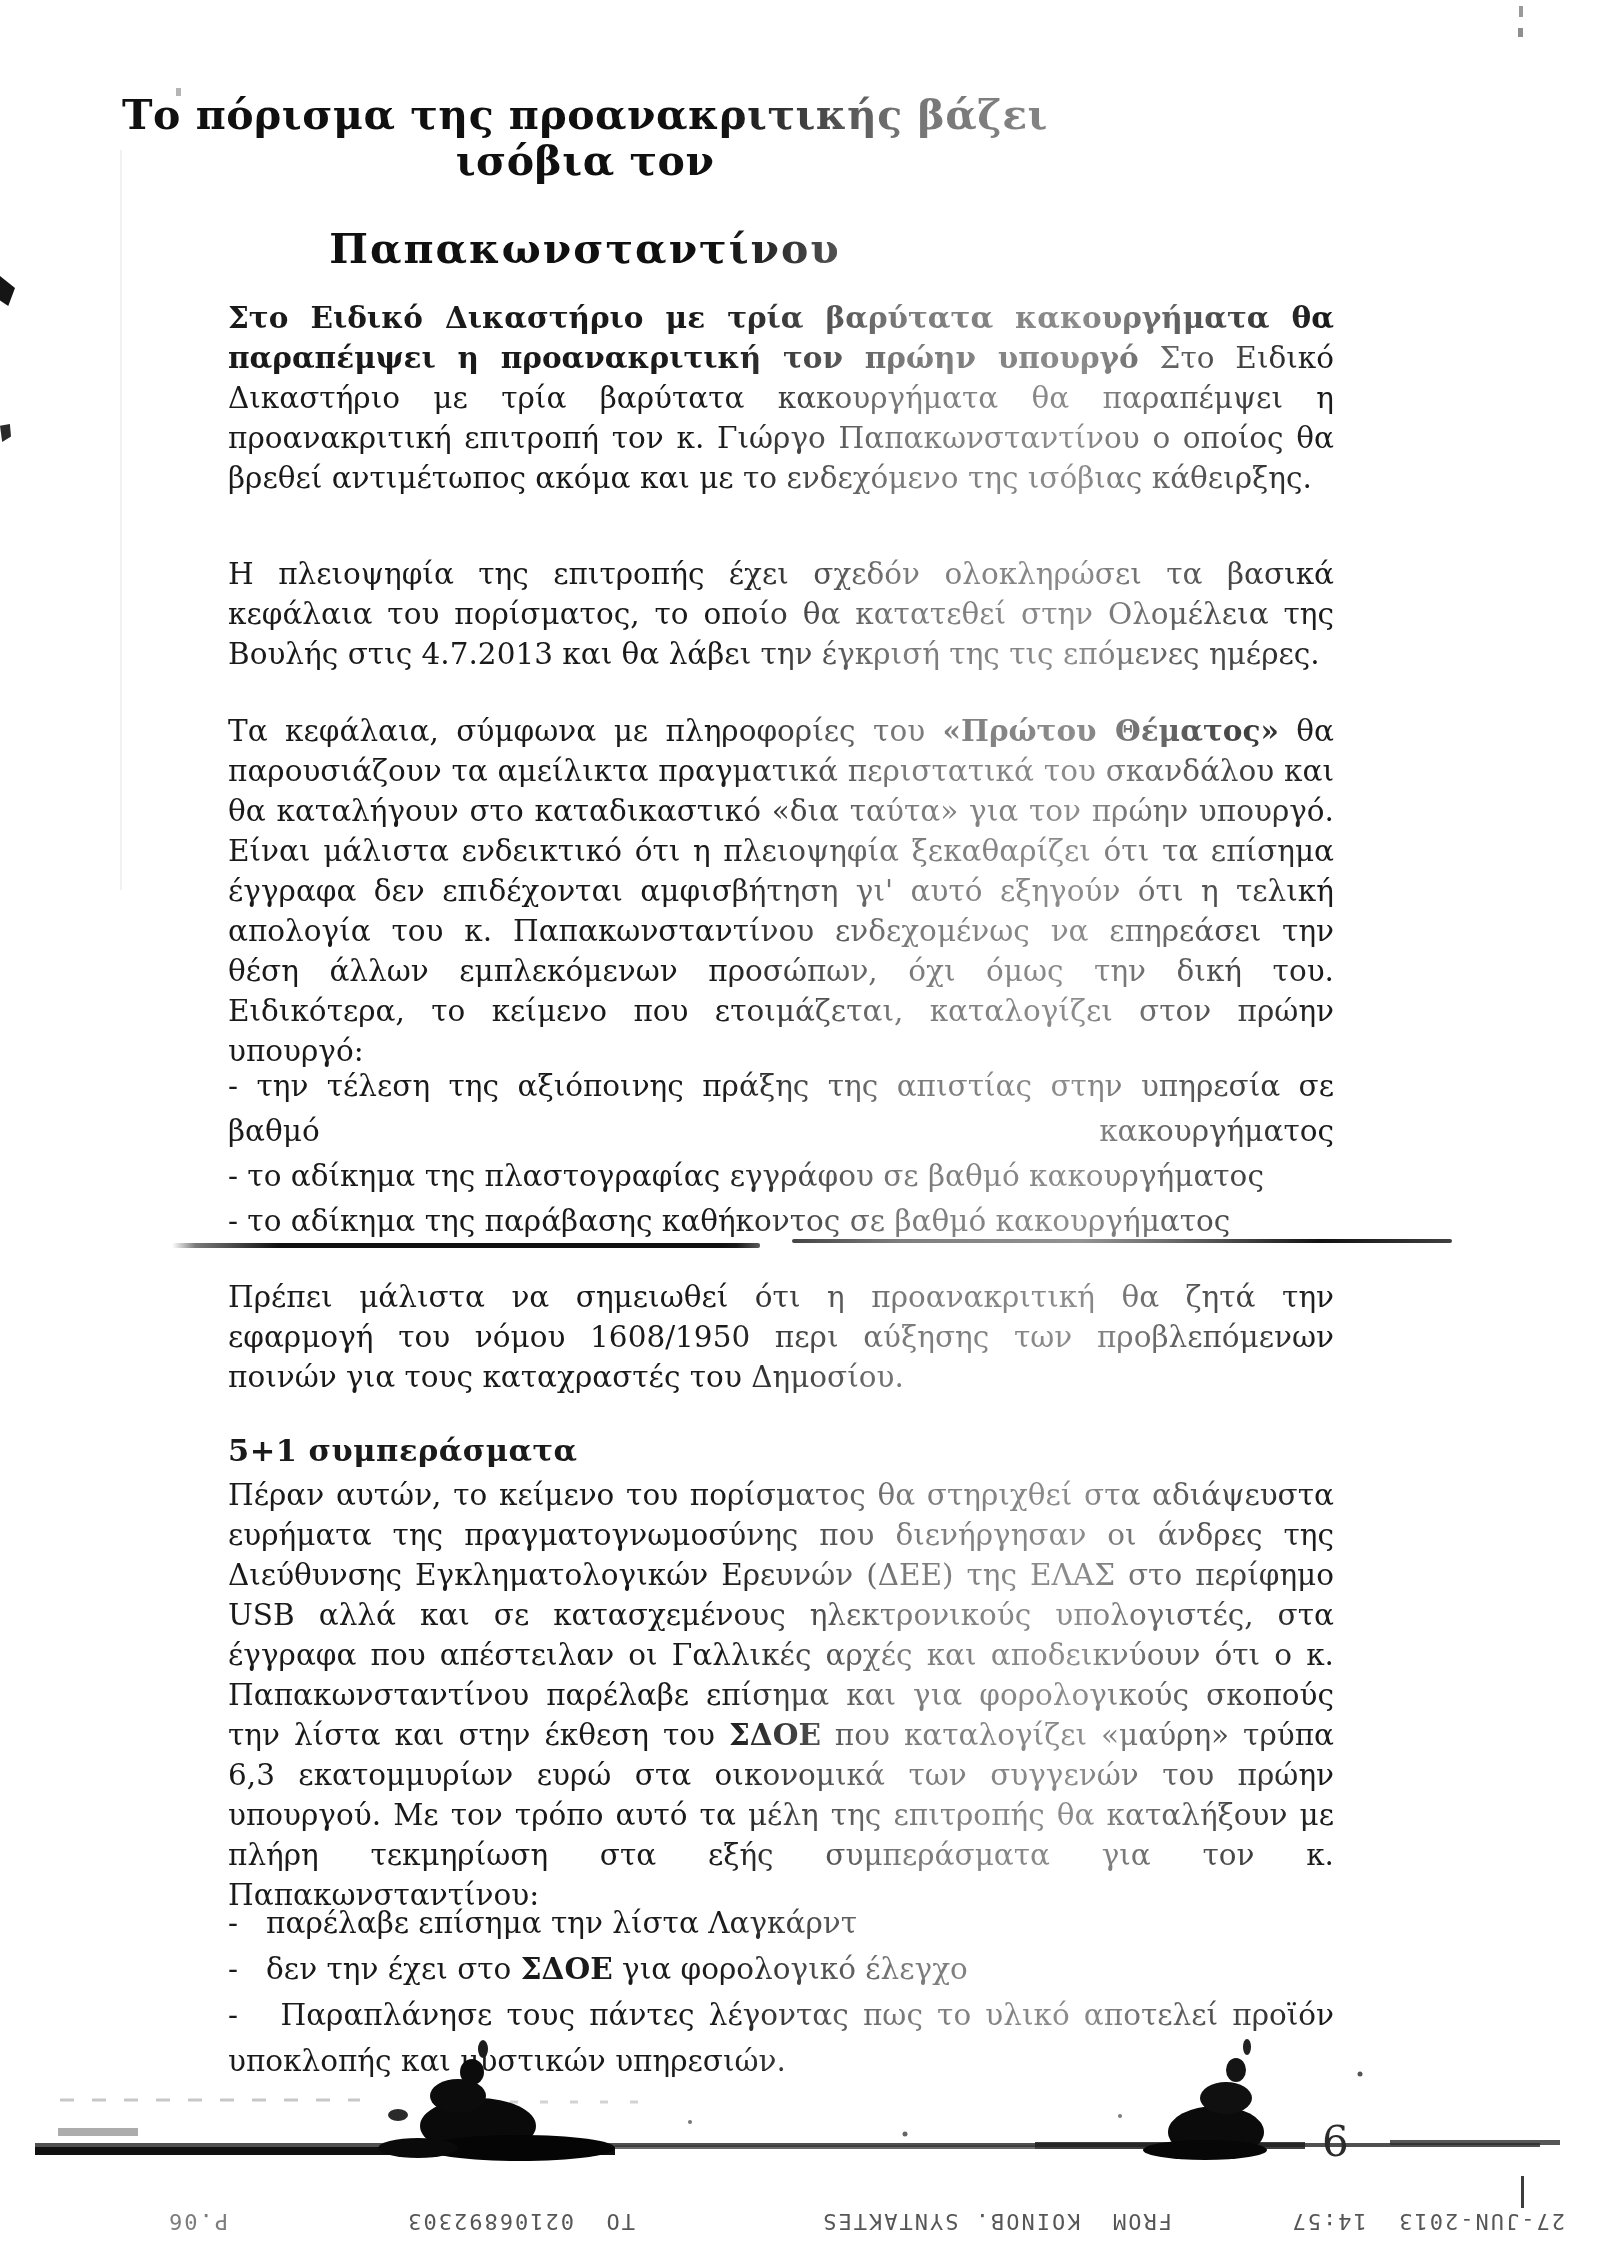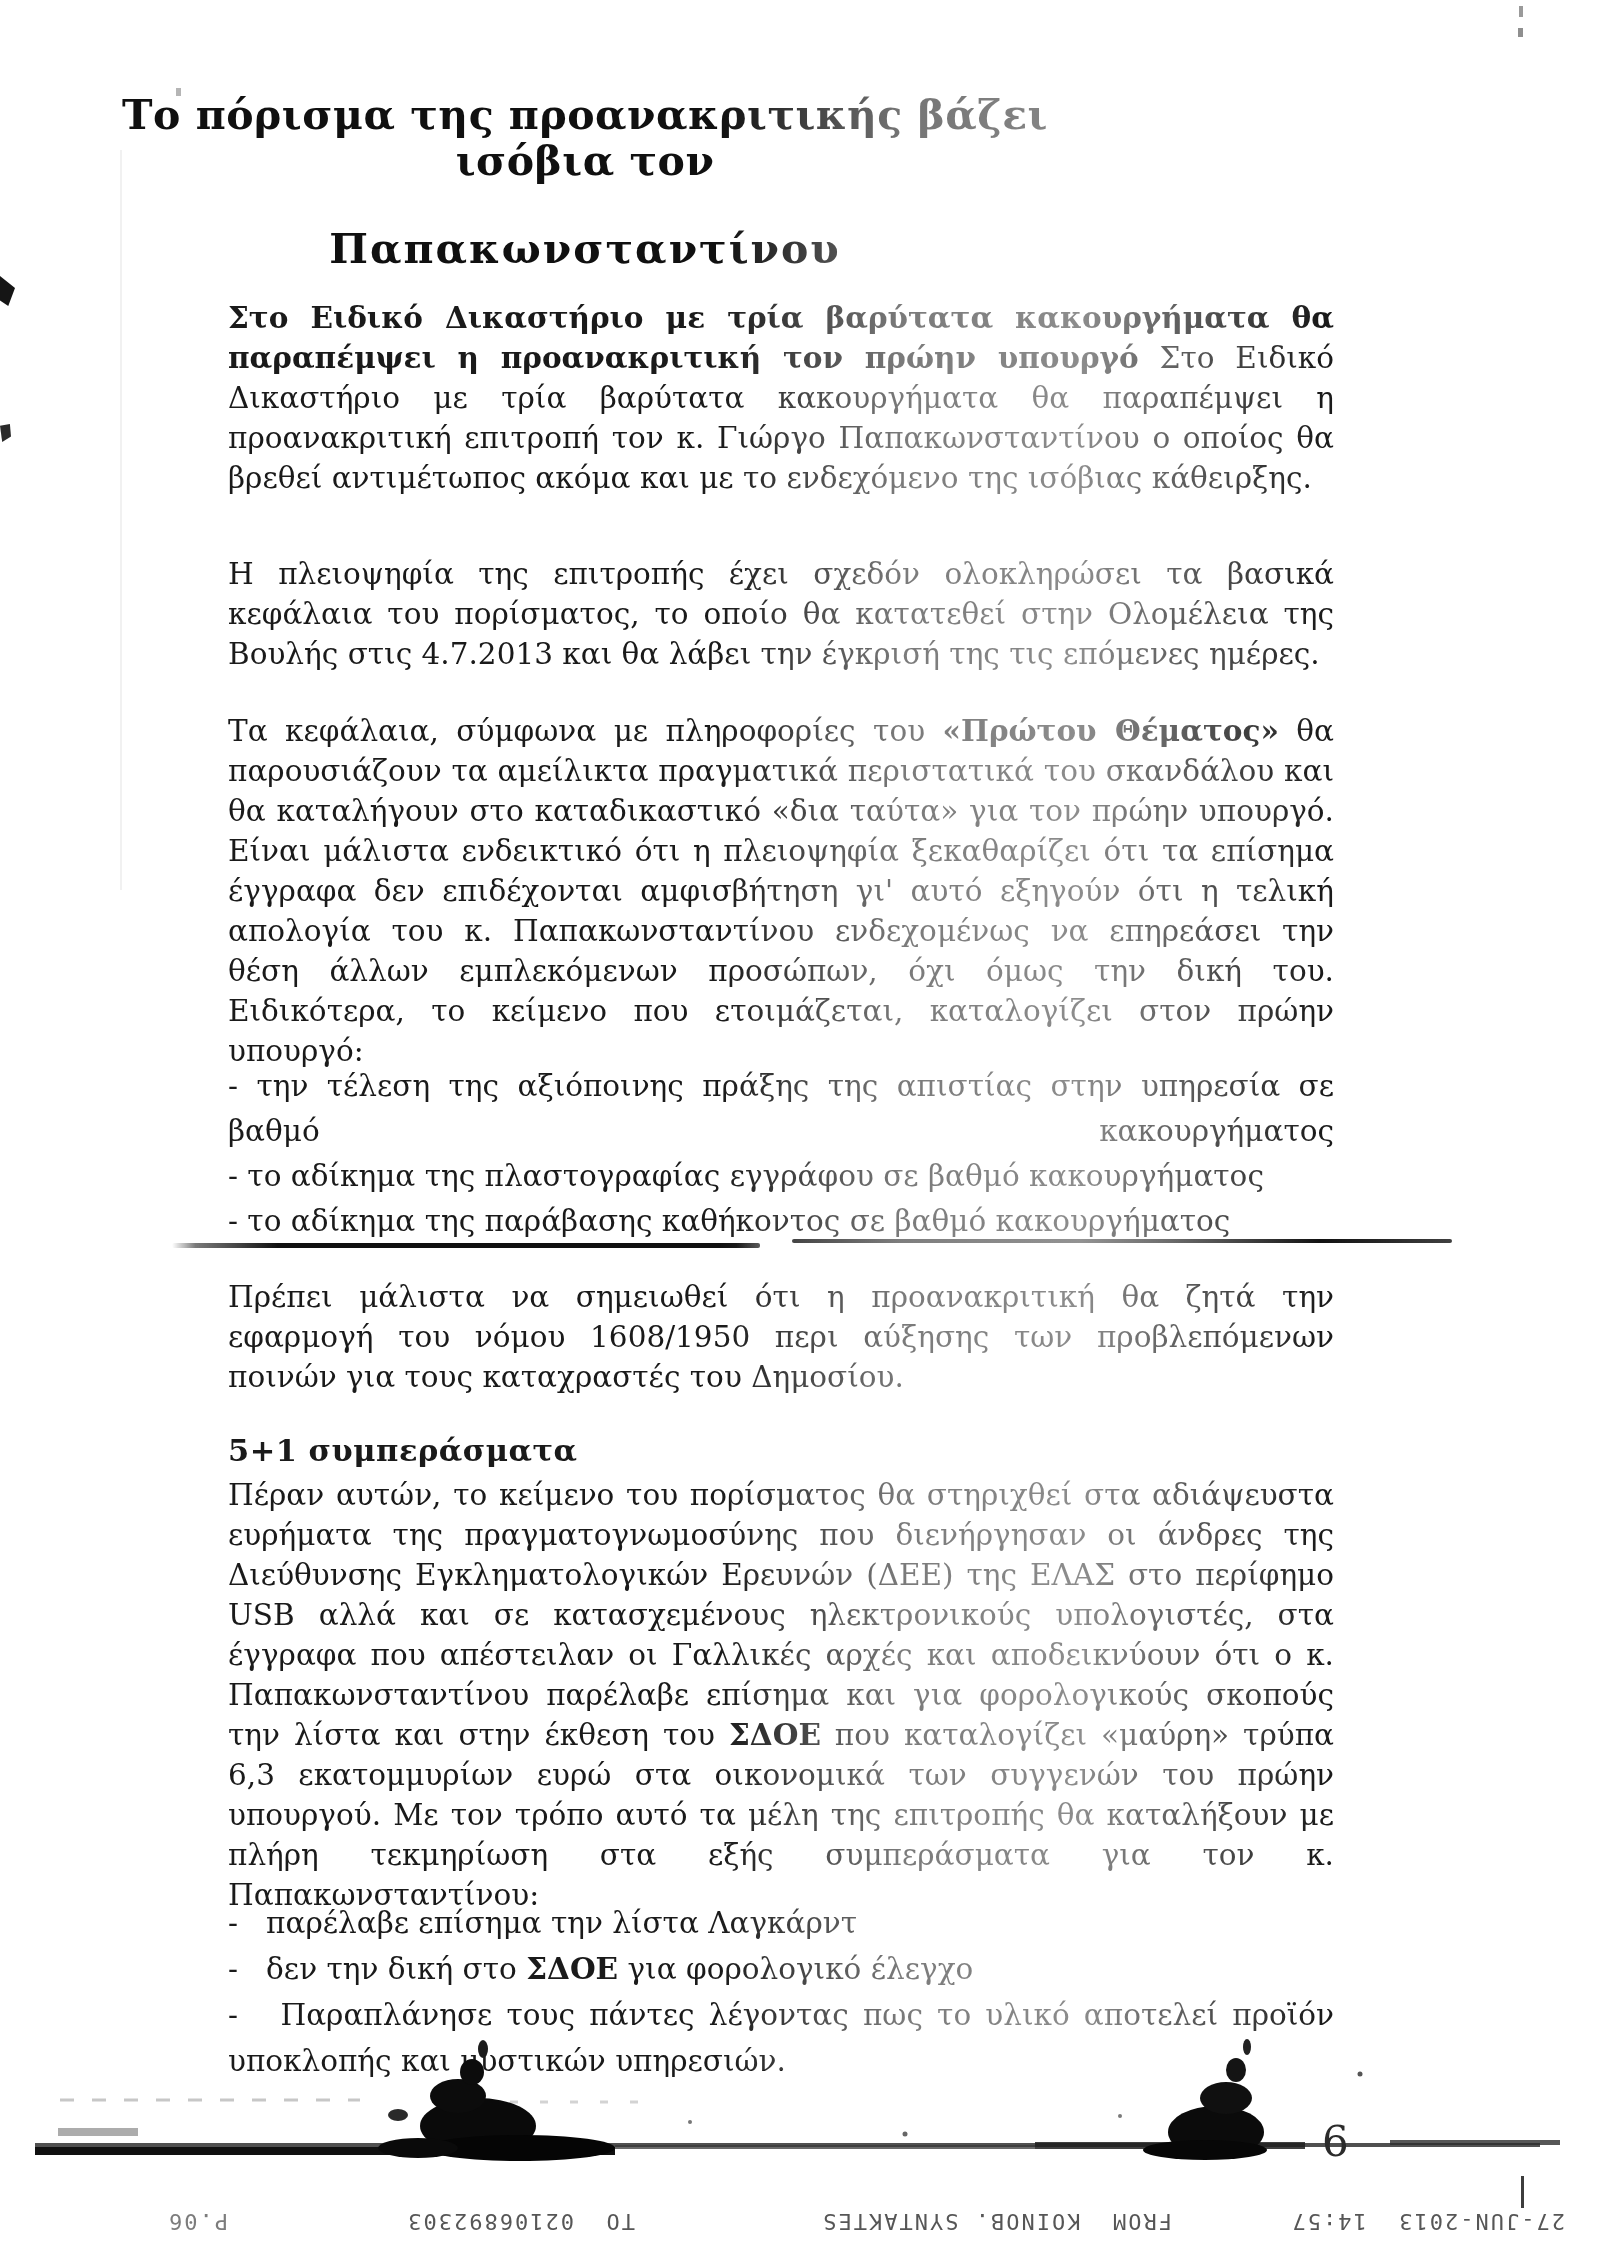--- a/index.html
+++ b/index.html
@@ -173,21 +173,21 @@
     <div class="rule-right"></div>
 
     <p class="blk p4">Πρέπει μάλιστα να σημειωθεί ότι η προανακριτική θα ζητά την εφαρμογή του νόμου 1608/1950 περι αύξησης των προβλεπόμενων ποινών για τους καταχραστές του Δημοσίου.</p>
 
     <h2 class="blk subhead">5+1 συμπεράσματα</h2>
 
     <p class="blk p5"><span>Πέραν αυτών, το κείμενο του πορίσματος θα στηριχθεί στα αδιάψευστα ευρήματα της πραγματογνωμοσύνης που διενήργησαν οι άνδρες της Διεύθυνσης Εγκληματολογικών Ερευνών (ΔΕΕ) της ΕΛΑΣ στο περίφημο USB αλλά και σε κατασχεμένους ηλεκτρονικούς υπολογιστές, στα έγγραφα που απέστειλαν οι Γαλλικές αρχές και αποδεικνύουν ότι ο κ. Παπακωνσταντίνου παρέλαβε επίσημα και για φορολογικούς σκοπούς την λίστα και στην έκθεση του </span><b>ΣΔΟΕ</b><span> που καταλογίζει «μαύρη» τρύπα 6,3 εκατομμυρίων ευρώ στα οικονομικά των συγγενών του πρώην υπουργού. Με τον τρόπο αυτό τα μέλη της επιτροπής θα καταλήξουν με πλήρη τεκμηρίωση στα εξής συμπεράσματα για τον κ. Παπακωνσταντίνου:</span></p>
 
     <div class="blk conclusions">
       <p>-   παρέλαβε επίσημα την λίστα Λαγκάρντ</p>
-      <p><span>-   δεν την δική στο </span><b>ΣΔΟΕ</b><span> για φορολογικό έλεγχο</span></p>
+      <p><span>-   δεν την έχει στο </span><b>ΣΔΟΕ</b><span> για φορολογικό έλεγχο</span></p>
       <p>-   Παραπλάνησε τους πάντες λέγοντας πως το υλικό αποτελεί προϊόν υποκλοπής και μυστικών υπηρεσιών.</p>
     </div>
   </div>
 
   <div class="fade-band"></div>
 
   <div class="art art-left-wedge"></div>
   <div class="art art-left-dot"></div>
   <div class="art art-vline"></div>
   <div class="art art-tick-a"></div>

